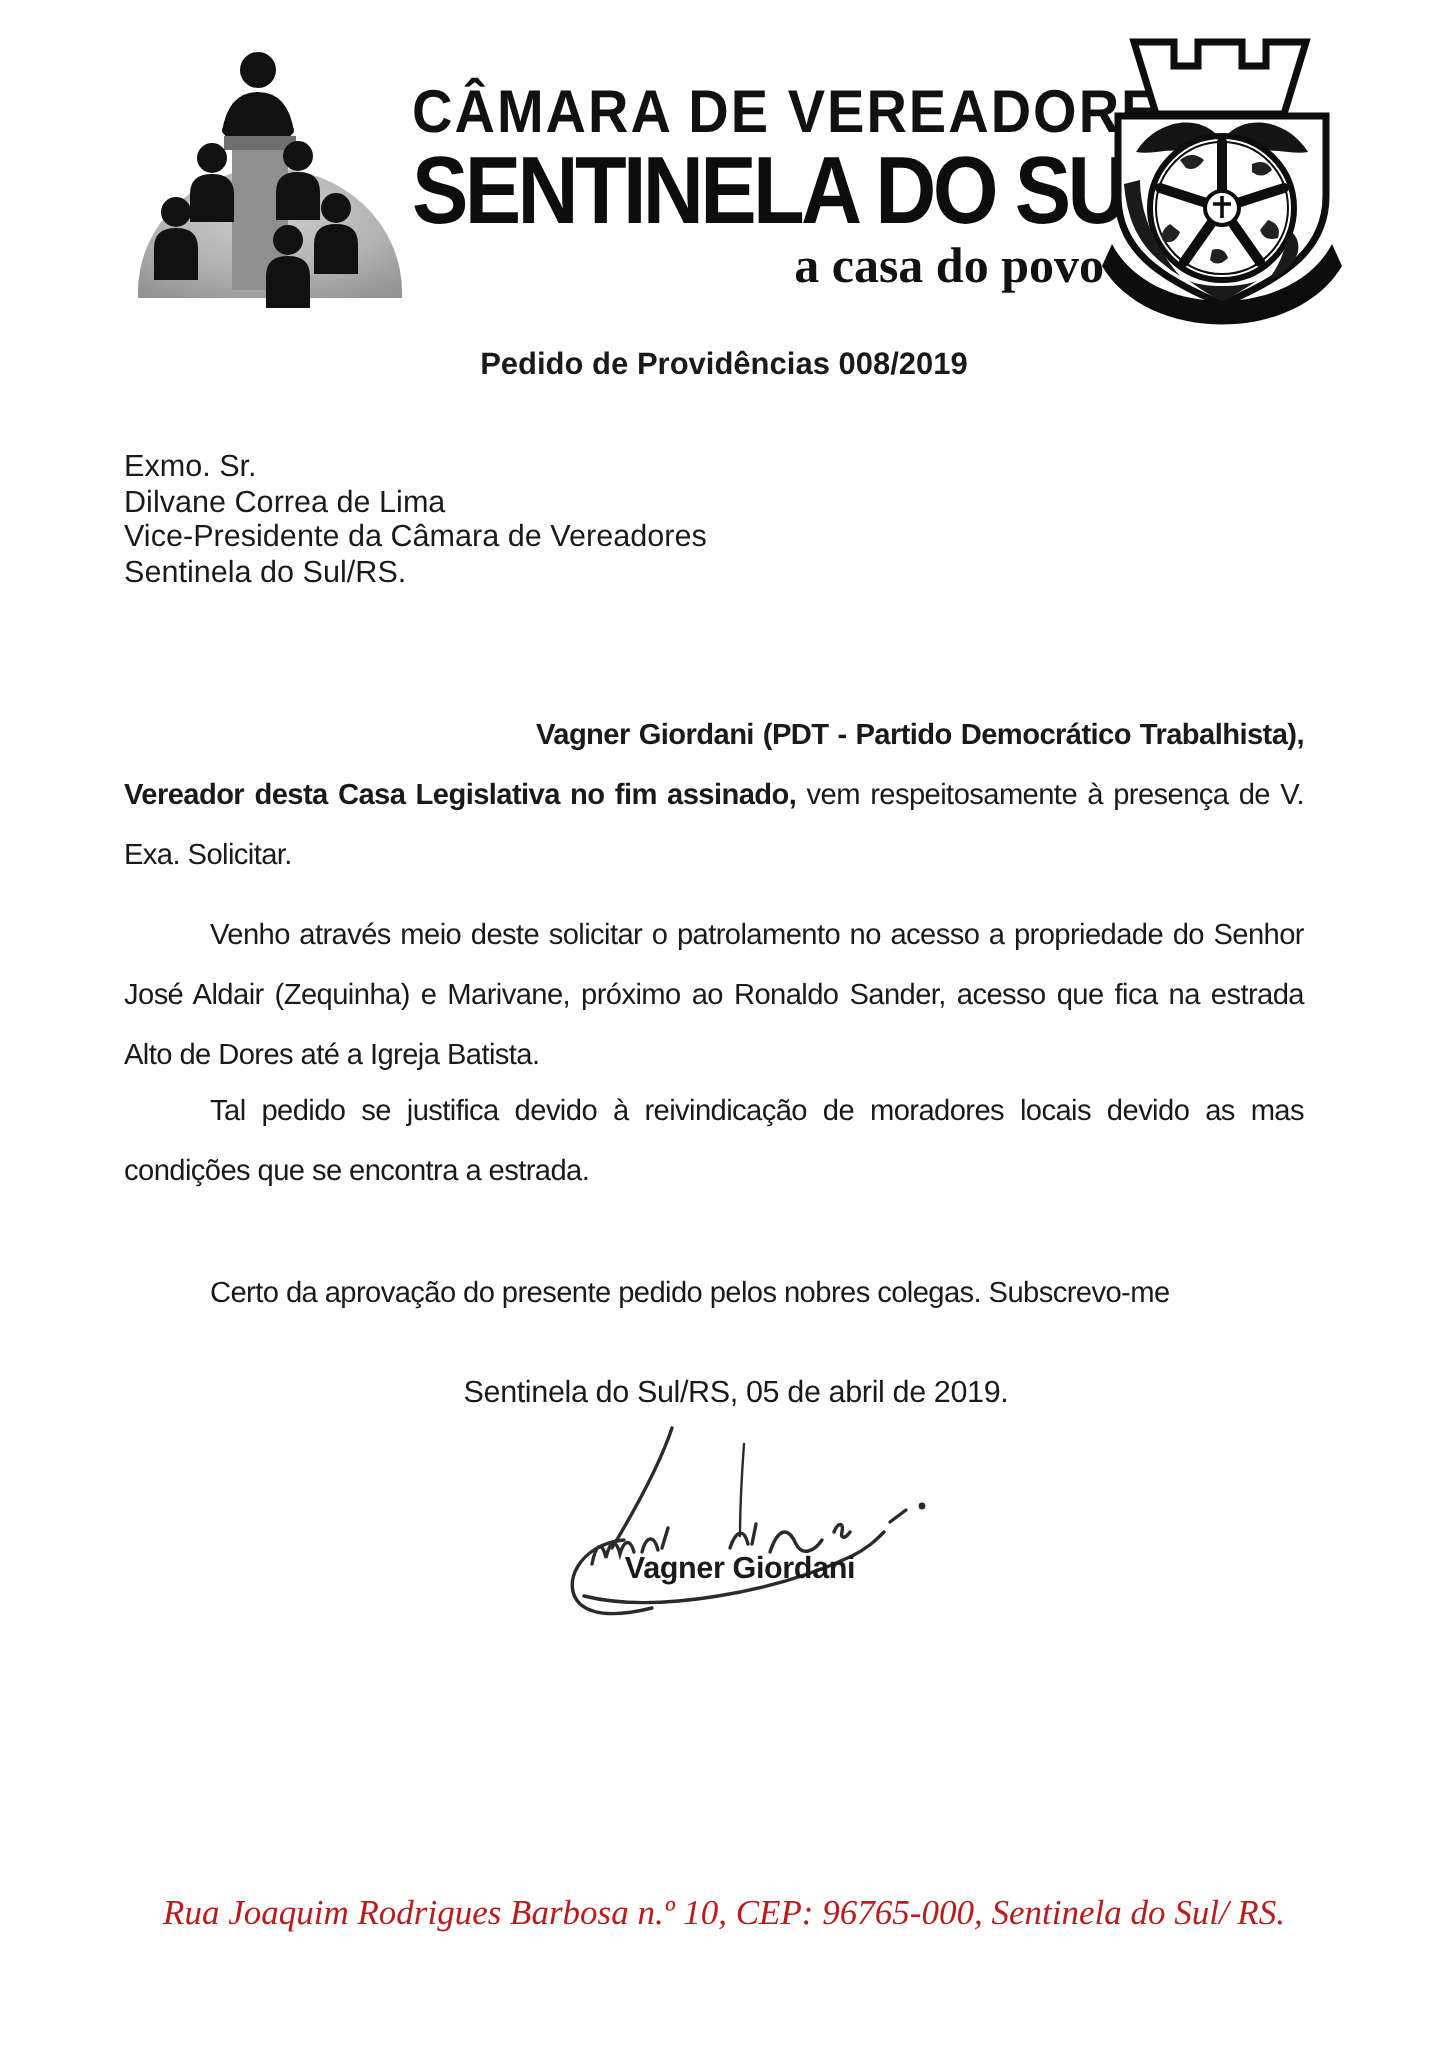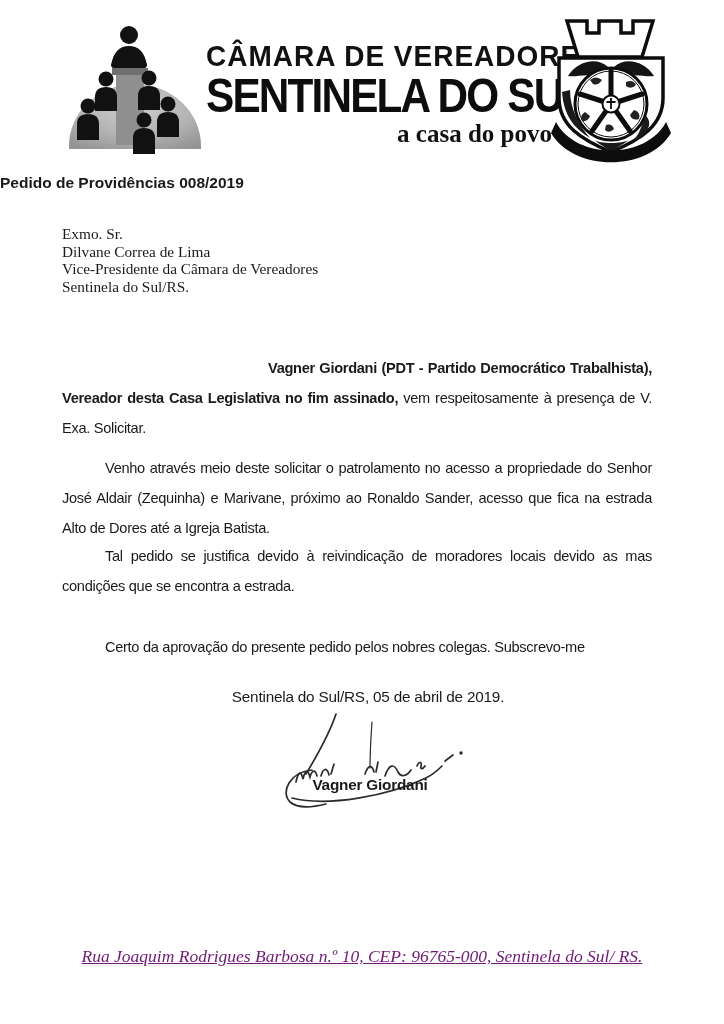--- a/index.html
+++ b/index.html
@@ -20,24 +20,24 @@
     font-weight:bold;font-size:46px;letter-spacing:-2px;line-height:48px;
     transform:scale(0.92,1.04);transform-origin:left top;white-space:nowrap;color:#0d0d0d;
   }
   .tagline{
     font-family:"Liberation Serif",serif;font-weight:bold;font-size:25px;
     text-align:right;padding-right:6px;margin-top:2px;color:#111;
   }
   .crest{position:absolute;right:2px;top:0px;width:122px;height:160px;}
   
   .doc-title{
-    position:absolute;top:174px;left:0;right:0;text-align:left;
+    position:absolute;top:174px;left:0;right:0;text-align:center;
     font-weight:bold;font-size:15.5px;
   }
-  .addressee{position:absolute;top:225px;left:62px;font-size:15.3px;line-height:17.6px;font-family:Liberation Serif, serif;}
+  .addressee{position:absolute;top:225px;left:62px;font-size:15.3px;line-height:17.6px;}
   .para{
     position:absolute;left:62px;width:590px;font-size:14.6px;line-height:30px;
     text-align:justify;letter-spacing:-0.3px;
   }
   .p-intro{top:338px;text-indent:206px;}
   .p-body1{top:441px;text-indent:43px;margin-top:12px;}
   .p-body2{top:526px;text-indent:43px;}
   .p-closing{top:617px;text-indent:43px;text-align:left;}
   .dateline{
     position:absolute;top:688px;left:0;right:0;text-align:center;
@@ -51,21 +51,21 @@
     position:absolute;top:66px;left:0;right:0;text-align:center;
     font-weight:bold;font-size:15.3px;letter-spacing:-0.2px;
   }
   .sig-role{
     position:absolute;top:87px;left:0;right:0;text-align:center;font-size:15.3px;
   }
   
   .footer{
     position:absolute;top:944px;left:0;right:0;text-align:center;
     font-family:"Liberation Serif",serif;font-style:italic;font-size:17.5px;
-    line-height:25px;color:#701a75;text-decoration:underline;
+    line-height:25px;color:#b91c1c;
   }
 </style>
 </head>
 <body>
 
 <div class="page">
 
   <div class="header">
 
     <svg class="logo" viewBox="0 0 146 142" aria-hidden="true">

